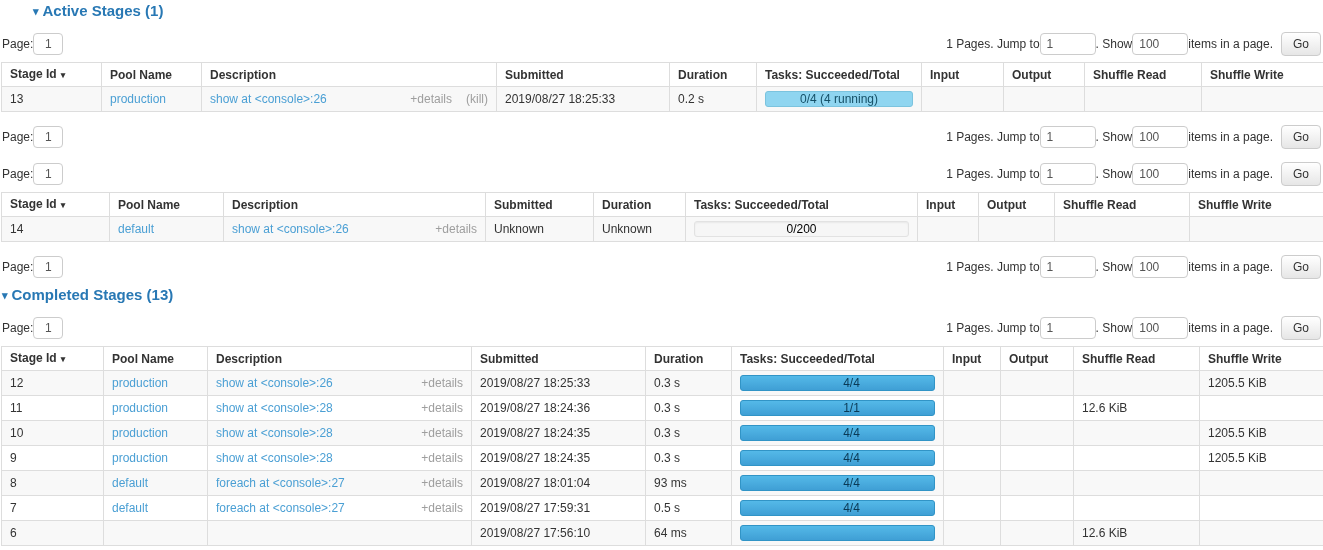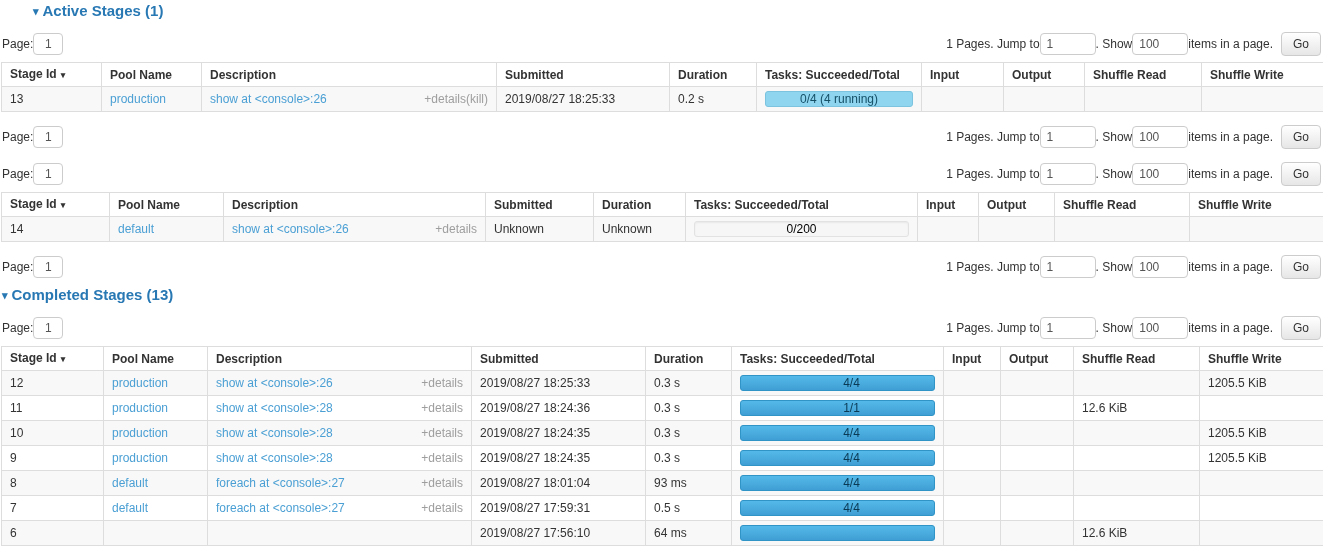--- a/index.html
+++ b/index.html
@@ -54,21 +54,21 @@
     font-size: 12px; line-height: 14px;
     overflow: hidden; white-space: nowrap;
   }
   .stage-table th { font-weight: bold; background: #fff; cursor: pointer; }
   .stage-table tbody tr:nth-child(odd) { background: #f8f8f8; }
   .stage-table tbody tr:nth-child(even) { background: #fff; }
   .sort-arrow { font-size: 9px; margin-left: 4px; color: #333; }
 
   a.cell-link { color: var(--link-blue, #4a9fd4); text-decoration: none; cursor: pointer; }
   .desc-cell { display: flex; justify-content: space-between; align-items: center; }
-  .desc-right { display: flex; }
+  .desc-right { display: flex; gap: 14px; }
   .muted-link { color: #9e9e9e; cursor: pointer; }
 
   
   .bar {
     height: 16px; border-radius: 3px;
     text-align: center; line-height: 15px; font-size: 12px;
     width: 100%;
   }
   .bar-succeeded {
     background: linear-gradient(var(--bar-done-top, #54b9e8), var(--bar-done-bottom, #3f9fd5));

